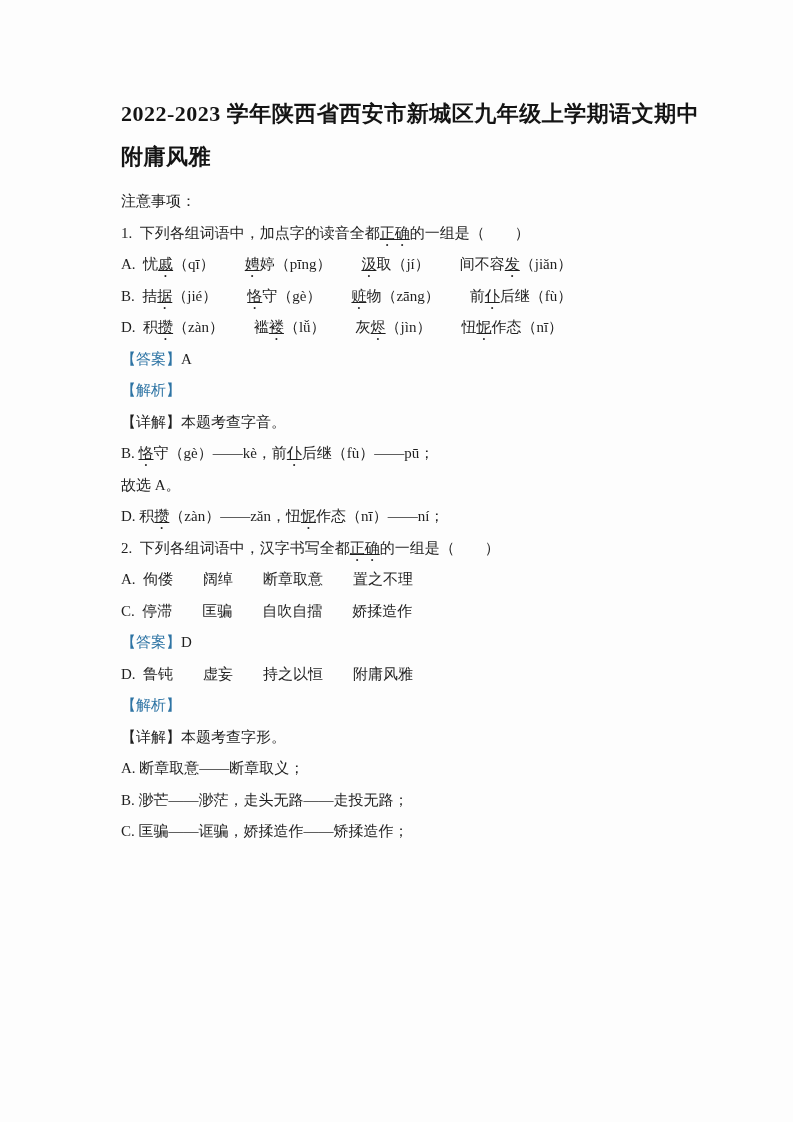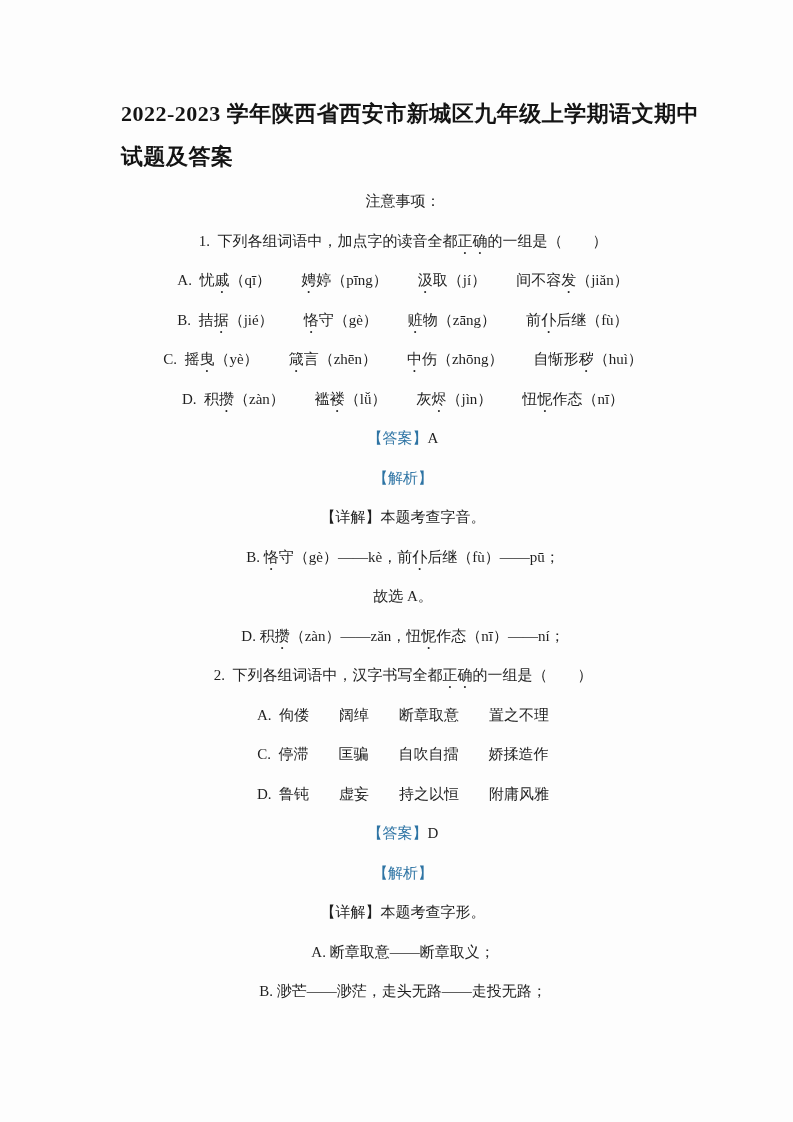--- a/index.html
+++ b/index.html
@@ -28,58 +28,58 @@
     line-height: 43px;
     color: #141414;
     letter-spacing: 0.5px;
   }
   .title-line { display: block; white-space: pre; }
   .doc-body {
     margin-top: 8px;
     font-size: 15px;
   }
   .line {
-    margin: 8px;
+    margin: 0;
     height: 31.5px;
     line-height: 31.5px;
     white-space: pre;
-    text-align: center;
   }
   .em {
     -webkit-text-emphasis: filled dot;
     -webkit-text-emphasis-position: under right;
     text-emphasis: filled dot;
     text-emphasis-position: under right;
+    text-decoration: underline;
   }
   .blue { color: var(--accent-blue, #2e74a4); }
 </style>
 </head>
 <body style="background: rgb(253, 253, 253); color: rgb(31, 31, 31);">
 
 <div class="page">
   <h1 class="title">
     <span class="title-line">2022-2023 学年陕西省西安市新城区九年级上学期语文期中</span>
-    <span class="title-line">试题及答案</span>
+    <span class="title-line">附庸风雅</span>
   </h1>
   <main class="doc-body">
       <p class="line"><span>注意事项：</span></p>
       <p class="line"><span>1.  下列各组词语中，加点字的读音全都</span><span class="em">正确</span><span>的一组是（　　）</span></p>
       <p class="line"><span>A.  忧</span><span class="em">戚</span><span>（qī）　　</span><span class="em">娉</span><span>婷（pīng）　　</span><span class="em">汲</span><span>取（jí）　　间不容</span><span class="em">发</span><span>（jiǎn）</span></p>
       <p class="line"><span>B.  拮</span><span class="em">据</span><span>（jié）　　</span><span class="em">恪</span><span>守（gè）　　</span><span class="em">赃</span><span>物（zāng）　　前</span><span class="em">仆</span><span>后继（fù）</span></p>
-      <p class="line"><span>C.  摇</span><span class="em">曳</span><span>（yè）　　</span><span class="em">箴</span><span>言（zhēn）　　</span><span class="em">中</span><span>伤（zhōng）　　自惭形</span><span class="em">秽</span><span>（huì）</span></p>
       <p class="line"><span>D.  积</span><span class="em">攒</span><span>（zàn）　　褴</span><span class="em">褛</span><span>（lǚ）　　灰</span><span class="em">烬</span><span>（jìn）　　忸</span><span class="em">怩</span><span>作态（nī）</span></p>
       <p class="line"><span class="blue">【答案】</span><span>A</span></p>
       <p class="line"><span class="blue">【解析】</span></p>
       <p class="line"><span>【详解】本题考查字音。</span></p>
       <p class="line"><span>B. </span><span class="em">恪</span><span>守（gè）——kè，前</span><span class="em">仆</span><span>后继（fù）——pū；</span></p>
       <p class="line"><span>故选 A。</span></p>
       <p class="line"><span>D. 积</span><span class="em">攒</span><span>（zàn）——zǎn，忸</span><span class="em">怩</span><span>作态（nī）——ní；</span></p>
       <p class="line"><span>2.  下列各组词语中，汉字书写全都</span><span class="em">正确</span><span>的一组是（　　）</span></p>
       <p class="line"><span>A.  佝偻　　阔绰　　断章取意　　置之不理</span></p>
       <p class="line"><span>C.  停滞　　匡骗　　自吹自擂　　娇揉造作</span></p>
+      <p class="line"><span class="blue">【答案】</span><span>D</span></p>
       <p class="line"><span>D.  鲁钝　　虚妄　　持之以恒　　附庸风雅</span></p>
-      <p class="line"><span class="blue">【答案】</span><span>D</span></p>
       <p class="line"><span class="blue">【解析】</span></p>
       <p class="line"><span>【详解】本题考查字形。</span></p>
       <p class="line"><span>A. 断章取意——断章取义；</span></p>
       <p class="line"><span>B. 渺芒——渺茫，走头无路——走投无路；</span></p>
+      <p class="line"><span>C. 匡骗——诓骗，娇揉造作——矫揉造作；</span></p>
     </main>
 </div>
 
 </body></html>

